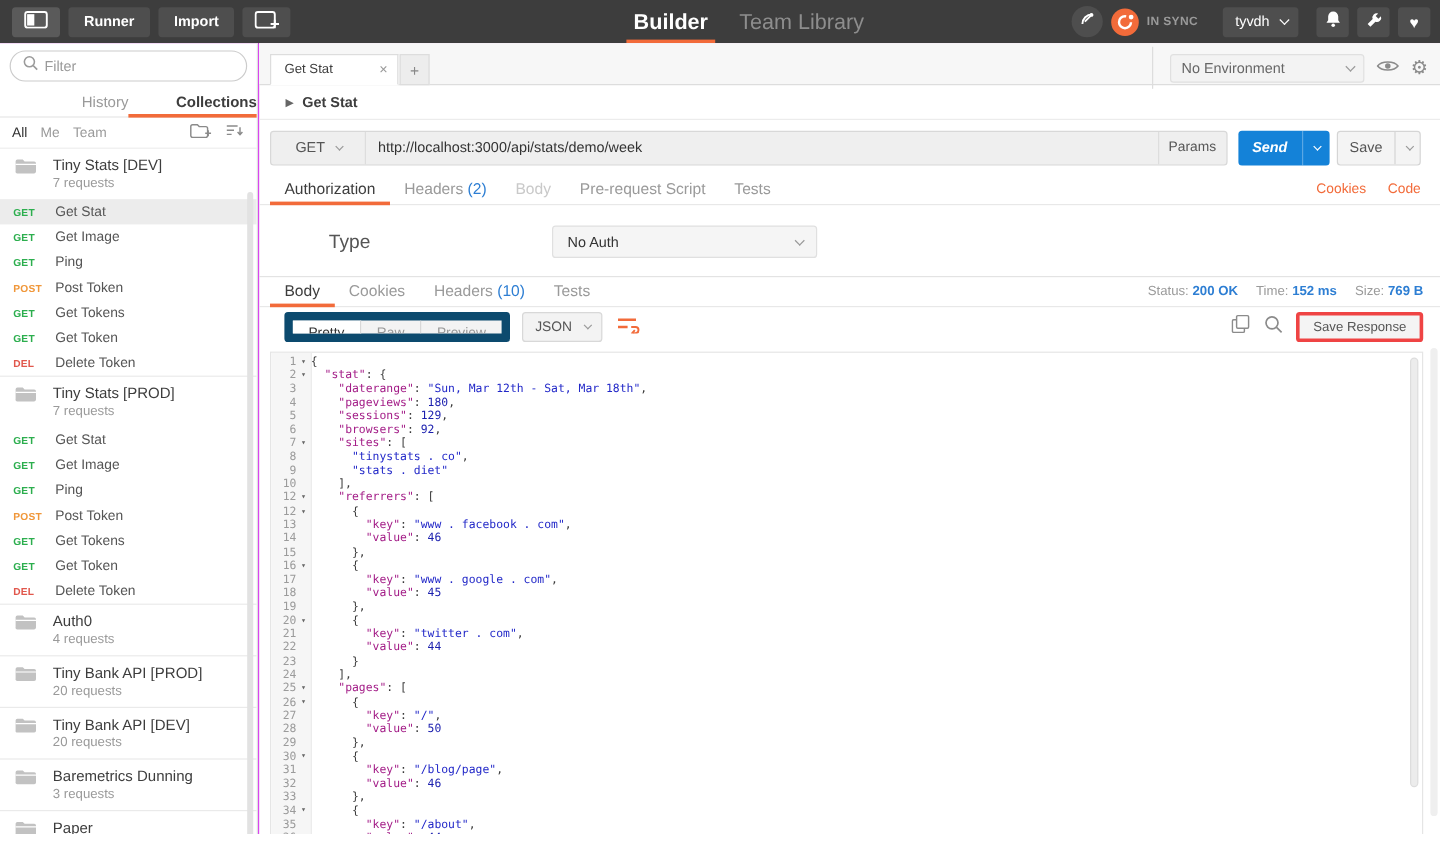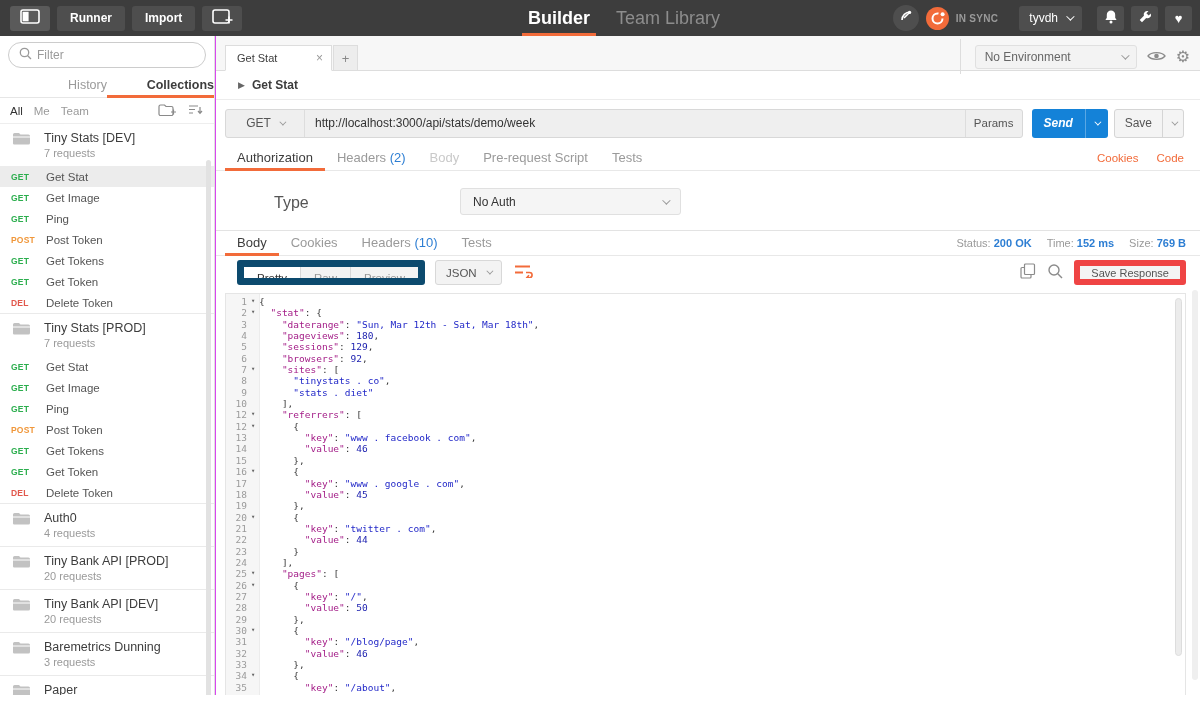--- a/index.html
+++ b/index.html
@@ -96,21 +96,21 @@
   .auth-select .chev { margin-left:auto; color:#999; }
 
   .resp-toolbar { height:33px; display:flex; align-items:center; padding:0 14px 0 9px; flex:none; }
   .segmented { display:flex; height:25px; border:7px solid #0c4a6e; border-radius:3px; overflow:hidden; background:#f3f3f3;margin-left:12px; }
   .seg { padding:0 13px; line-height:23px; font-size:11.5px; color:#999; cursor:pointer; border-right:1px solid #d8d8d8; }
   .seg:last-child { border-right:none; }
   .seg.active { background:#fff; color:#333; }
   .fmt-select { margin-left:10px; height:25px; border:1px solid #d8d8d8; border-radius:3px; background:#f3f3f3; display:flex; align-items:center; gap:9px; padding:0 10px; font-size:11.5px; color:#555; cursor:pointer; }
   .wrap-btn { margin-left:10px; width:24px; height:24px; display:flex; align-items:center; justify-content:center; cursor:pointer; }
   .resp-actions { margin-left:auto; display:flex; align-items:center; gap:11px; }
-  .save-resp { height:25px; background:#f4f4f4; border:6px solid #ef4444; border-radius:3px; padding:0 11px; font-size:11px; color:#555; display:flex; align-items:center; cursor:pointer; }
+  .save-resp { height:25px; background:#f4f4f4; border:3px solid #ef4444; border-radius:3px; padding:0 11px; font-size:11px; color:#555; display:flex; align-items:center; cursor:pointer; }
 
   .editor { flex:1; margin:4px 14px 0 9px; border:1px solid #e5e5e5; position:relative; overflow:hidden; background:#fff; }
   .gutter-bg { position:absolute; left:0; top:0; bottom:0; width:34px; background:#f6f6f6; border-right:1px solid #ececec; }
   .code-lines { position:relative; padding-top:2px; font-family:"DejaVu Sans Mono", monospace; font-size:9.5px; line-height:11.35px; }
   .cl { display:flex; height:11.35px; white-space:pre; }
   .ln { width:21px; text-align:right; color:#9b9b9b; flex:none; }
   .fold { width:12px; text-align:center; color:#666; font-size:7px; flex:none; cursor:pointer; }
   .code { color:#3a3a3a; }
   .t-k { color:#a31c87; }
   .t-s { color:#2228c8; }

